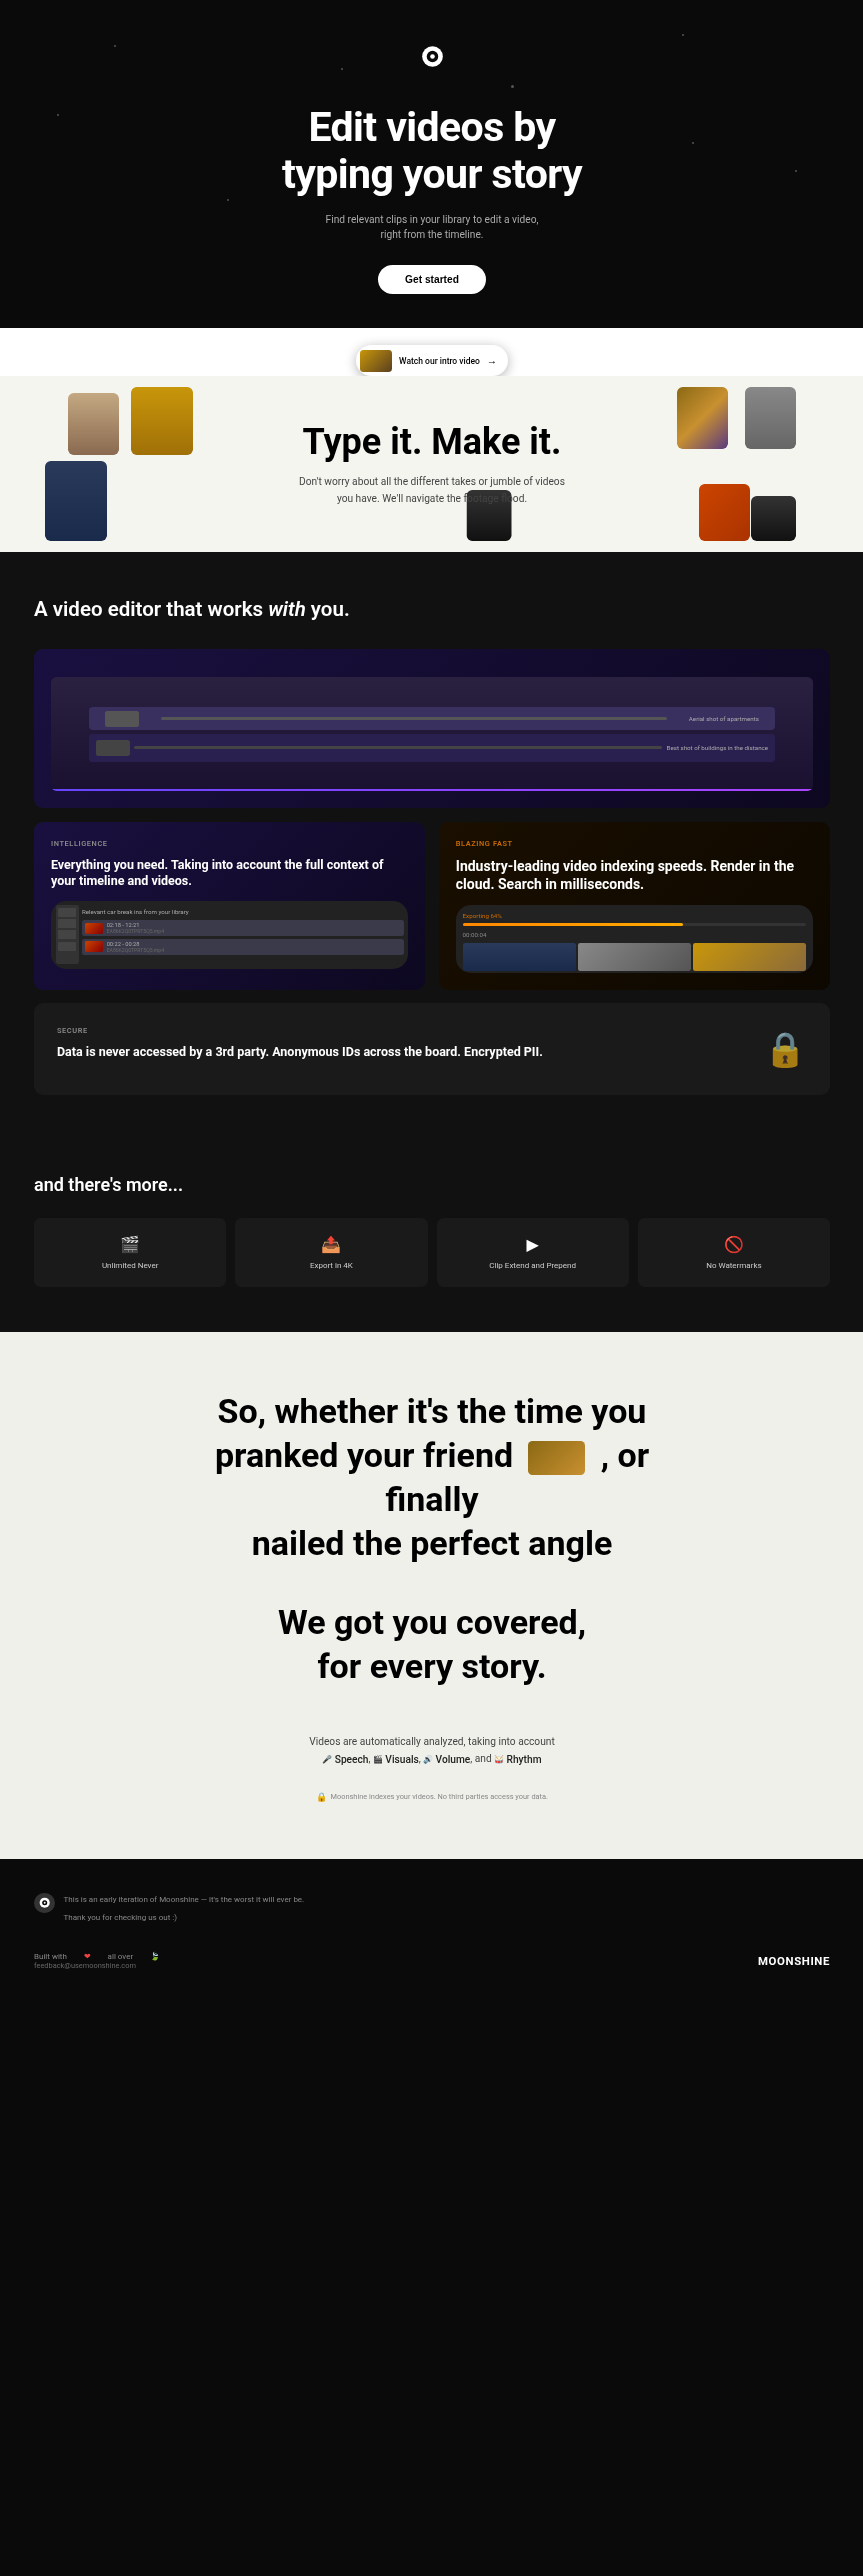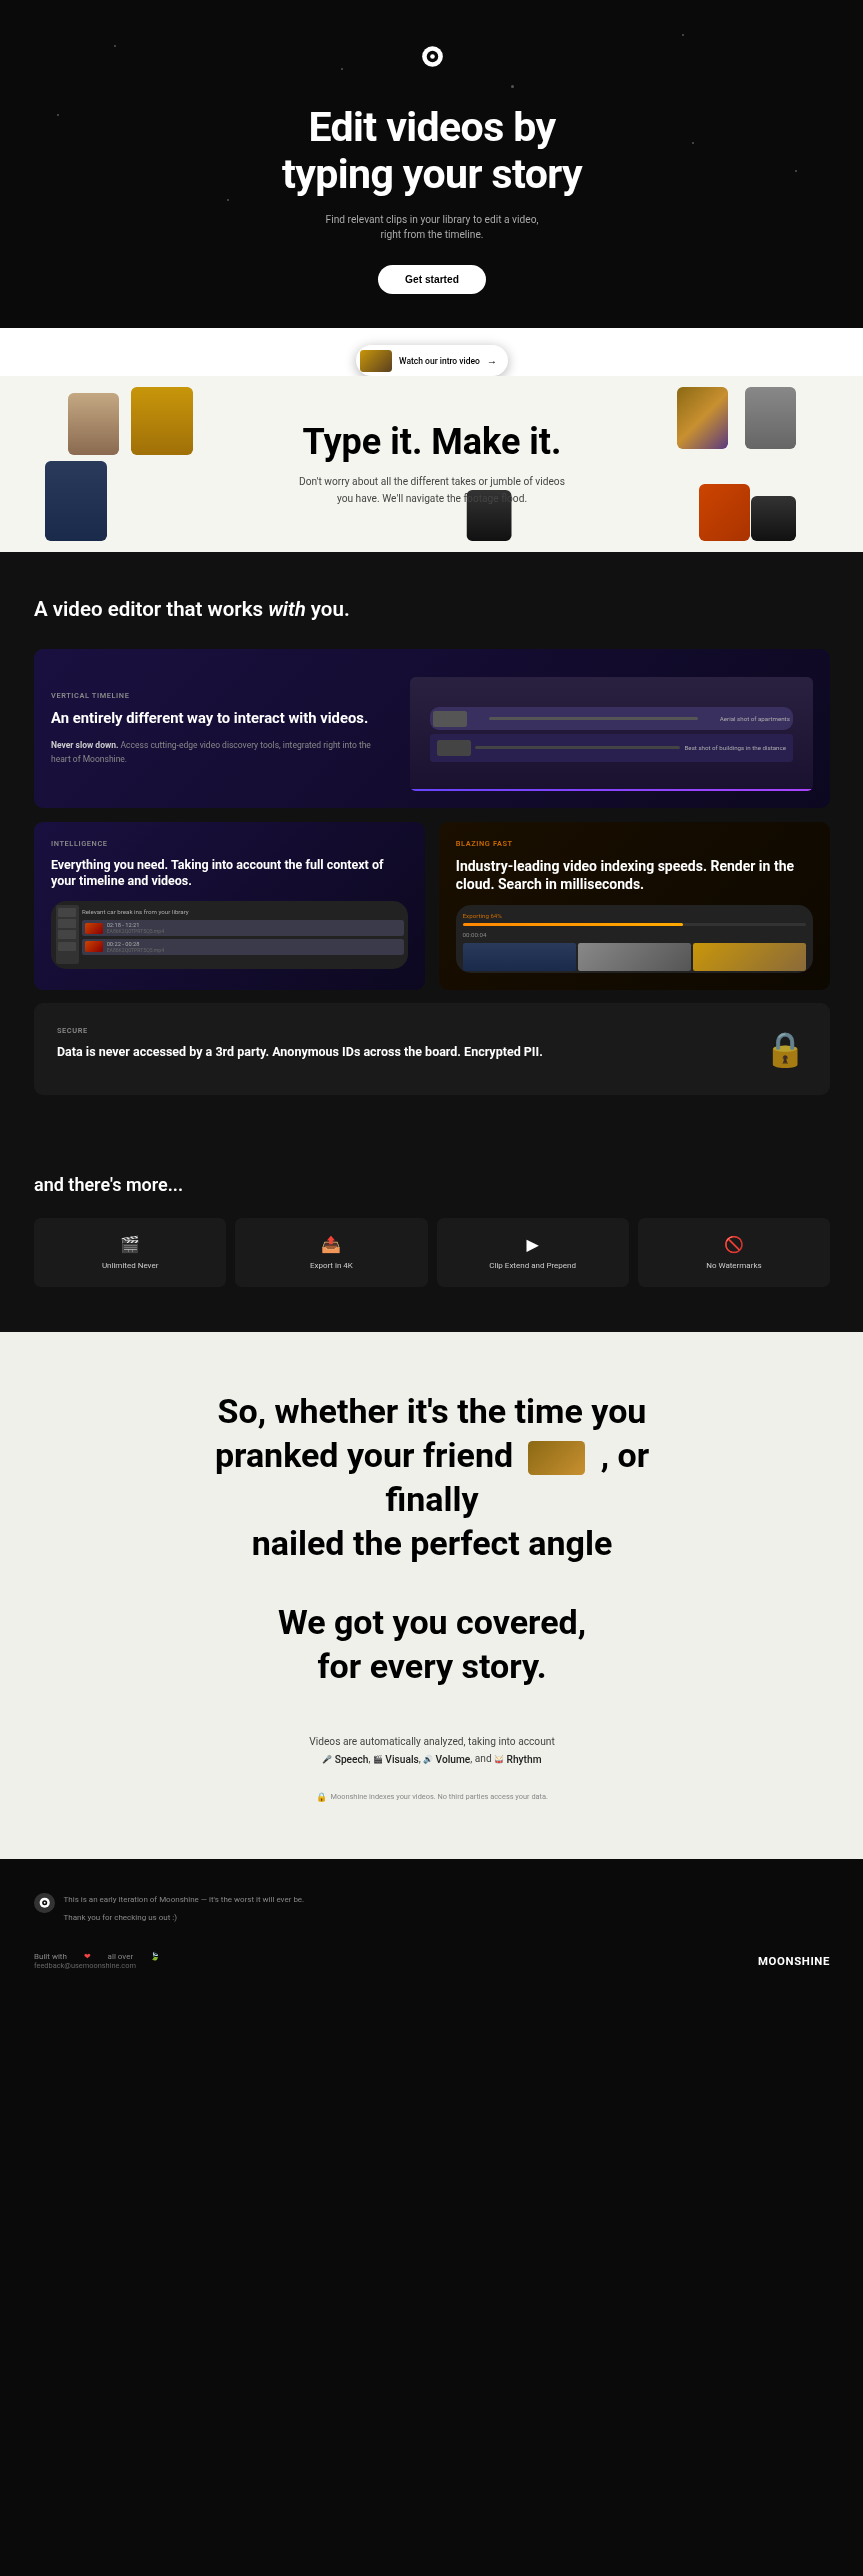--- a/index.html
+++ b/index.html
@@ -571,31 +571,24 @@
     <p>Don't worry about all the different takes or jumble of videos you have. We'll navigate the footage flood.</p>
   </div>
 </section>
 
 <section class="editor-section">
   <h2 class="editor-section-title">
     <span>A video editor that works </span><em>with</em><span> you.</span>
   </h2>
 
   <div class="card card-timeline" style="margin-bottom:13.6px;display:flex;flex-direction:row;gap:23px;align-items:center;">
-    <div style="flex:1;">
-      <div class="card-label">VERTICAL TIMELINE</div>
-      <h3>An entirely different way to interact with videos.</h3>
-      <p class="card-desc">
-        <strong>Never slow down.</strong><span> Access cutting-edge video discovery tools, integrated right into the heart of Moonshine.</span>
-      </p>
-    </div>
     <div class="timeline-screenshot" style="flex:1.2;">
       <div class="timeline-inner">
         <div style="width:90%;display:flex;flex-direction:column;gap:3.4px;">
-          <div style="background:#3a3060;border-radius:9px;height:23px;display:flex;align-items:center;padding:0 3px;gap:22px;">
+          <div style="background:#3a3060;border-radius:4px;height:23px;display:flex;align-items:center;padding:0 16px;gap:22px;">
             <div style="width:34px;height:16px;background:#555;border-radius:2.3px;"></div>
             <div style="flex:1;height:3.4px;background:#555;border-radius:1.7px;"></div>
             <div style="font-size:6.2px;color:#aaa;">Aerial shot of apartments</div>
           </div>
           <div style="background:#2a2050;border-radius:3.4px;height:28px;display:flex;align-items:center;padding:0 6.8px;gap:4.5px;">
             <div style="width:34px;height:16px;background:#444;border-radius:2.3px;"></div>
             <div style="flex:1;height:3.4px;background:#444;border-radius:1.7px;"></div>
             <div style="font-size:6.2px;color:#aaa;">Best shot of buildings in the distance</div>
           </div>
         </div>

